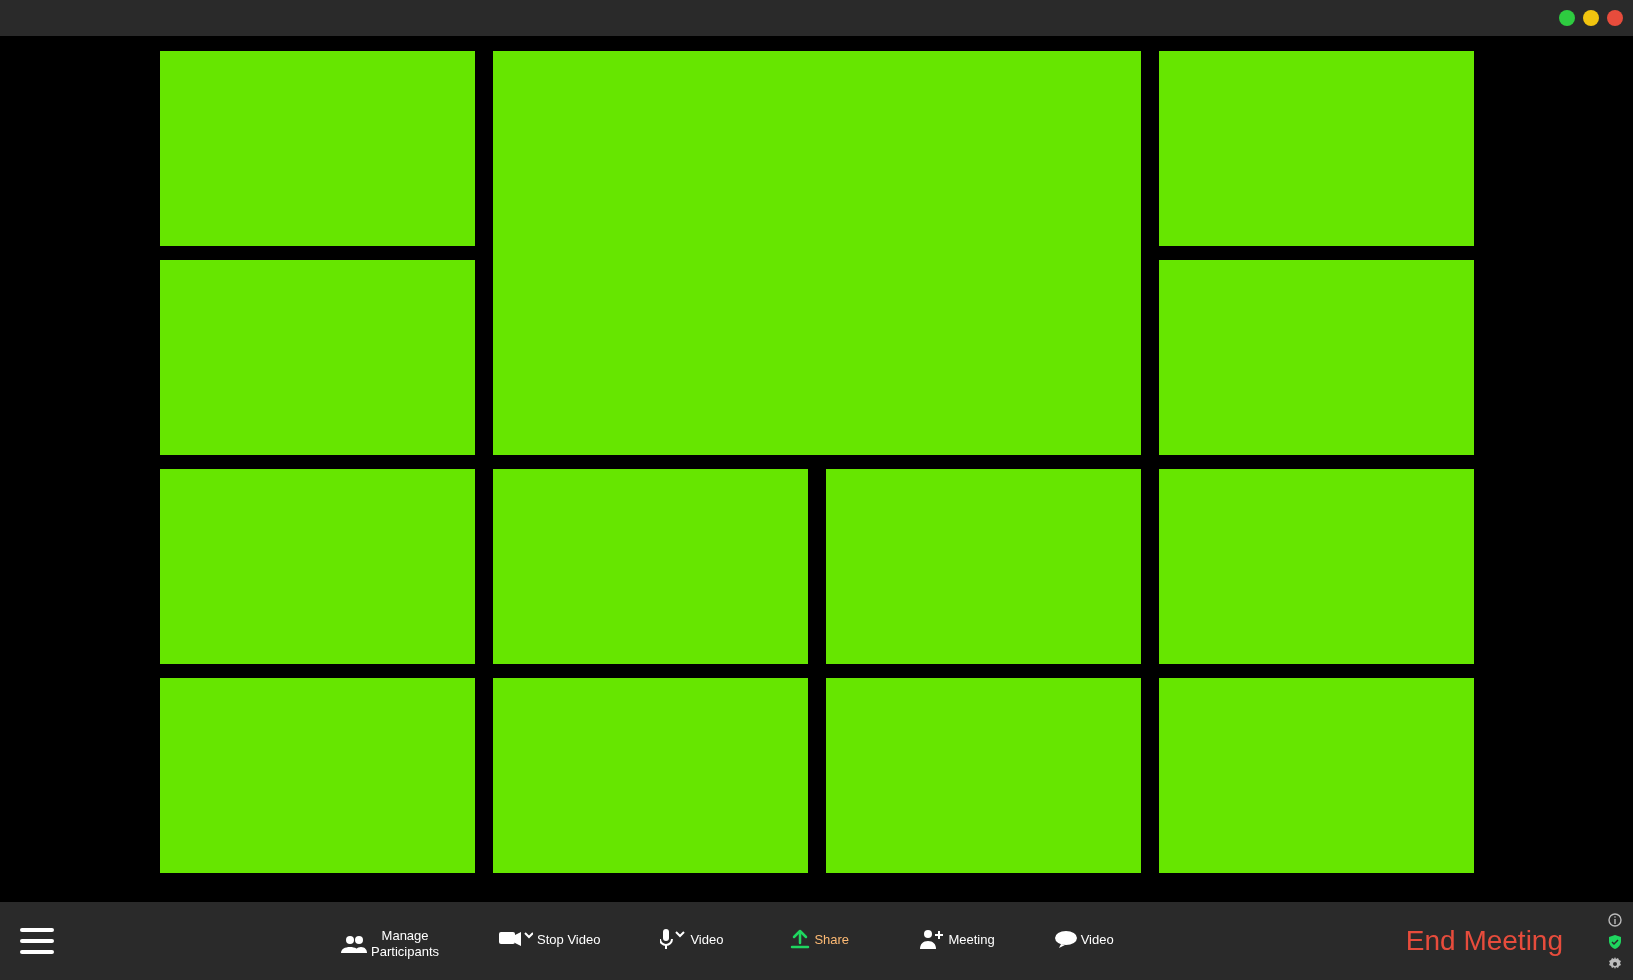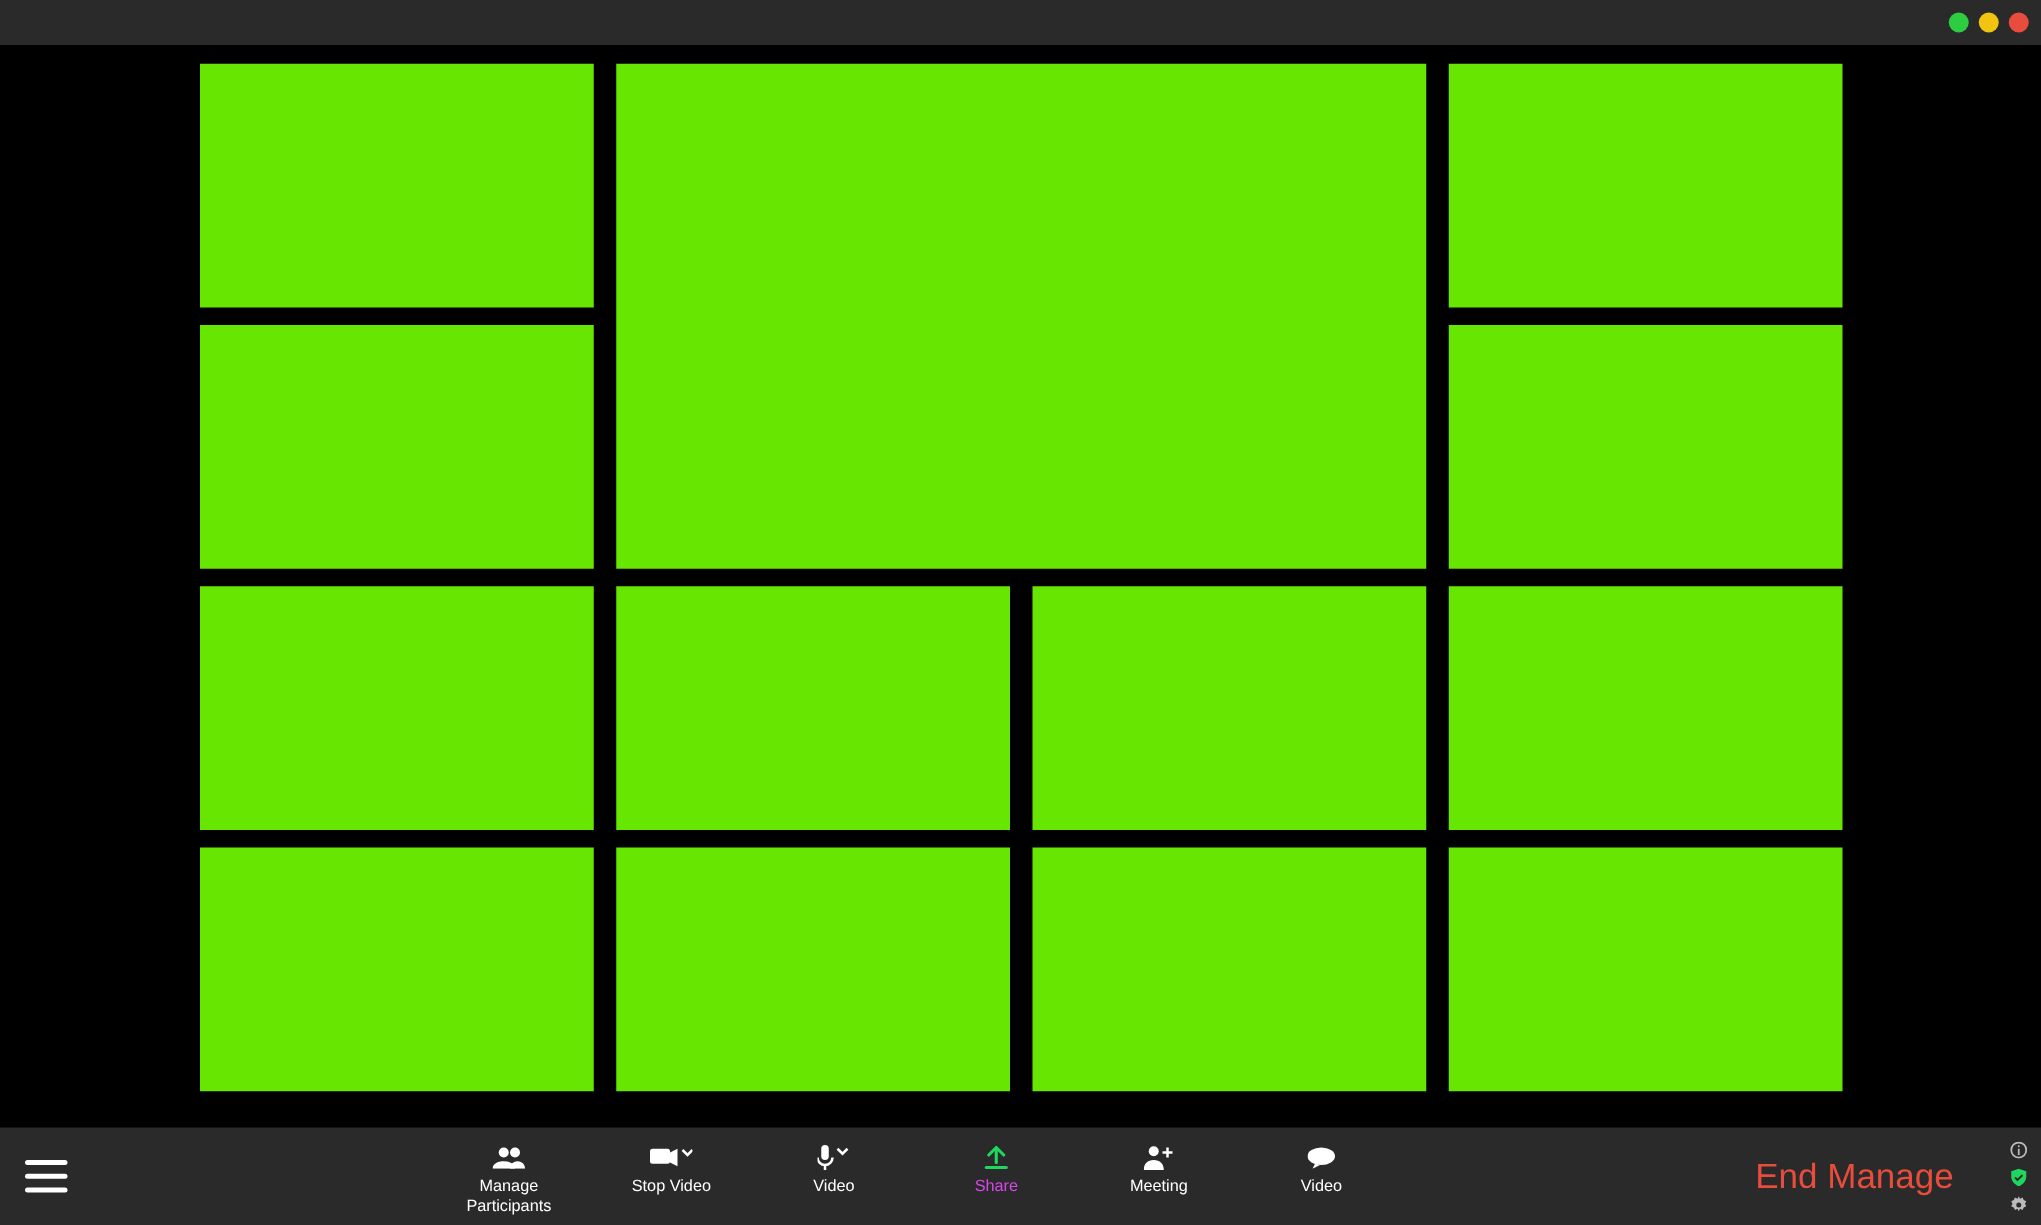--- a/index.html
+++ b/index.html
@@ -20,22 +20,22 @@
   
   .toolbar {
     height: 78px; background: #2a2a2a;
     display: flex; align-items: center;
     padding: 0 20px;
   }
   .hamburger { width: 40px; height: 40px; display:flex; flex-direction:column; justify-content:center; gap:7px; cursor:pointer; }
   .hamburger span { display:block; height:4px; background:#fff; border-radius:2px; width: 34px; }
 
   .controls { flex:1; display:flex; justify-content:center; align-items:flex-start; gap: 60px; padding-top:6px; }
-  .ctl { display:flex; flex-direction:column; align-items:center; gap:4px; color:#fff; font-size:13px; line-height:1.2; cursor:pointer; min-width:70px; }
-  .ctl.share { color:#d946ef; }
+  .ctl { display:flex; flex-direction:row; align-items:center; gap:4px; color:#fff; font-size:13px; line-height:1.2; cursor:pointer; min-width:70px; }
+  .ctl.share { color:#fdba74; }
   .ctl .icon-wrap { height:22px; display:flex; align-items:center; justify-content:center; }
   .ctl-label { text-align:center; white-space:pre-line; }
 
   .end-area { display:flex; align-items:center; }
   .end-btn { color:#e74c3c; font-size:28px; font-weight:500; cursor:pointer; margin-right:50px; }
 
   .side-icons { position:absolute; right:10px; bottom:8px; display:flex; flex-direction:column; gap:6px; align-items:center; }
   .side-icons .si { width:16px; height:16px; cursor:pointer; display:flex; align-items:center; justify-content:center; }
 </style>
 </head>
@@ -141,21 +141,21 @@
           <ellipse cx="11" cy="8" rx="11" ry="7"></ellipse>
           <path d="M6 14l-2 4 6-3z"></path>
         </svg>
       </div>
       <div class="ctl-label">Video</div>
     </div>
 
   </div>
 
   <div class="end-area">
-    <div class="end-btn">End Manage</div>
+    <div class="end-btn">End Meeting</div>
   </div>
 
   <div class="side-icons">
     <div class="si">
       <svg width="14" height="14" viewBox="0 0 14 14" fill="none" stroke="#bbb" stroke-width="1.4">
         <circle cx="7" cy="7" r="6"></circle>
           <circle cx="7" cy="4" r="0.8" fill="#bbb" stroke="none"></circle>
           <path d="M7 6v5"></path>
       </svg>
     </div>

